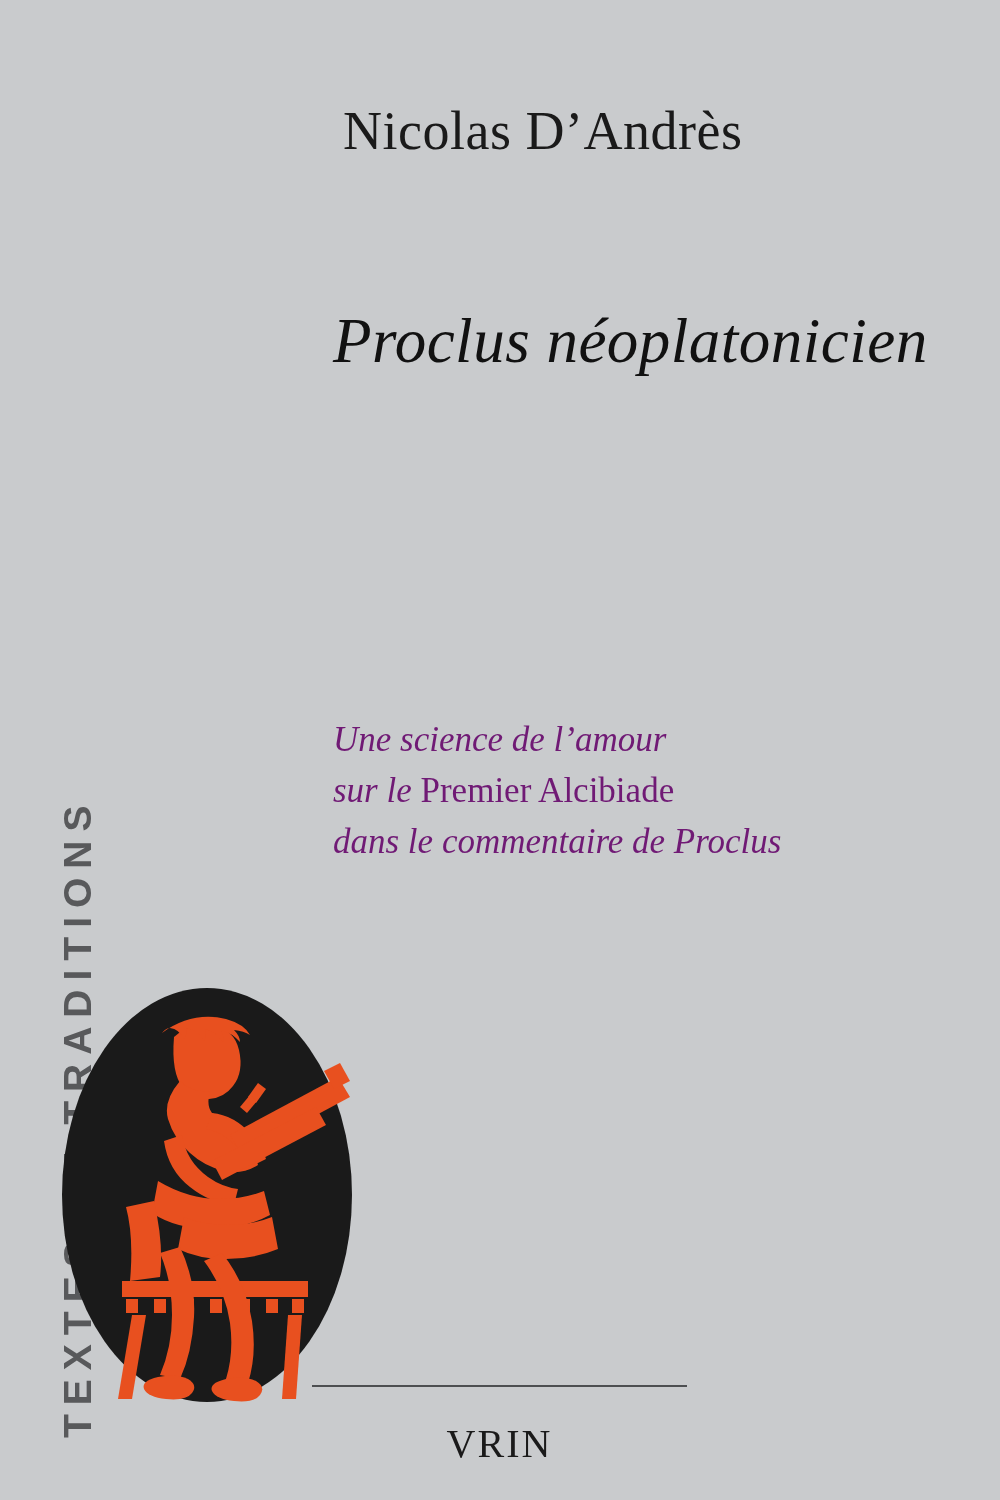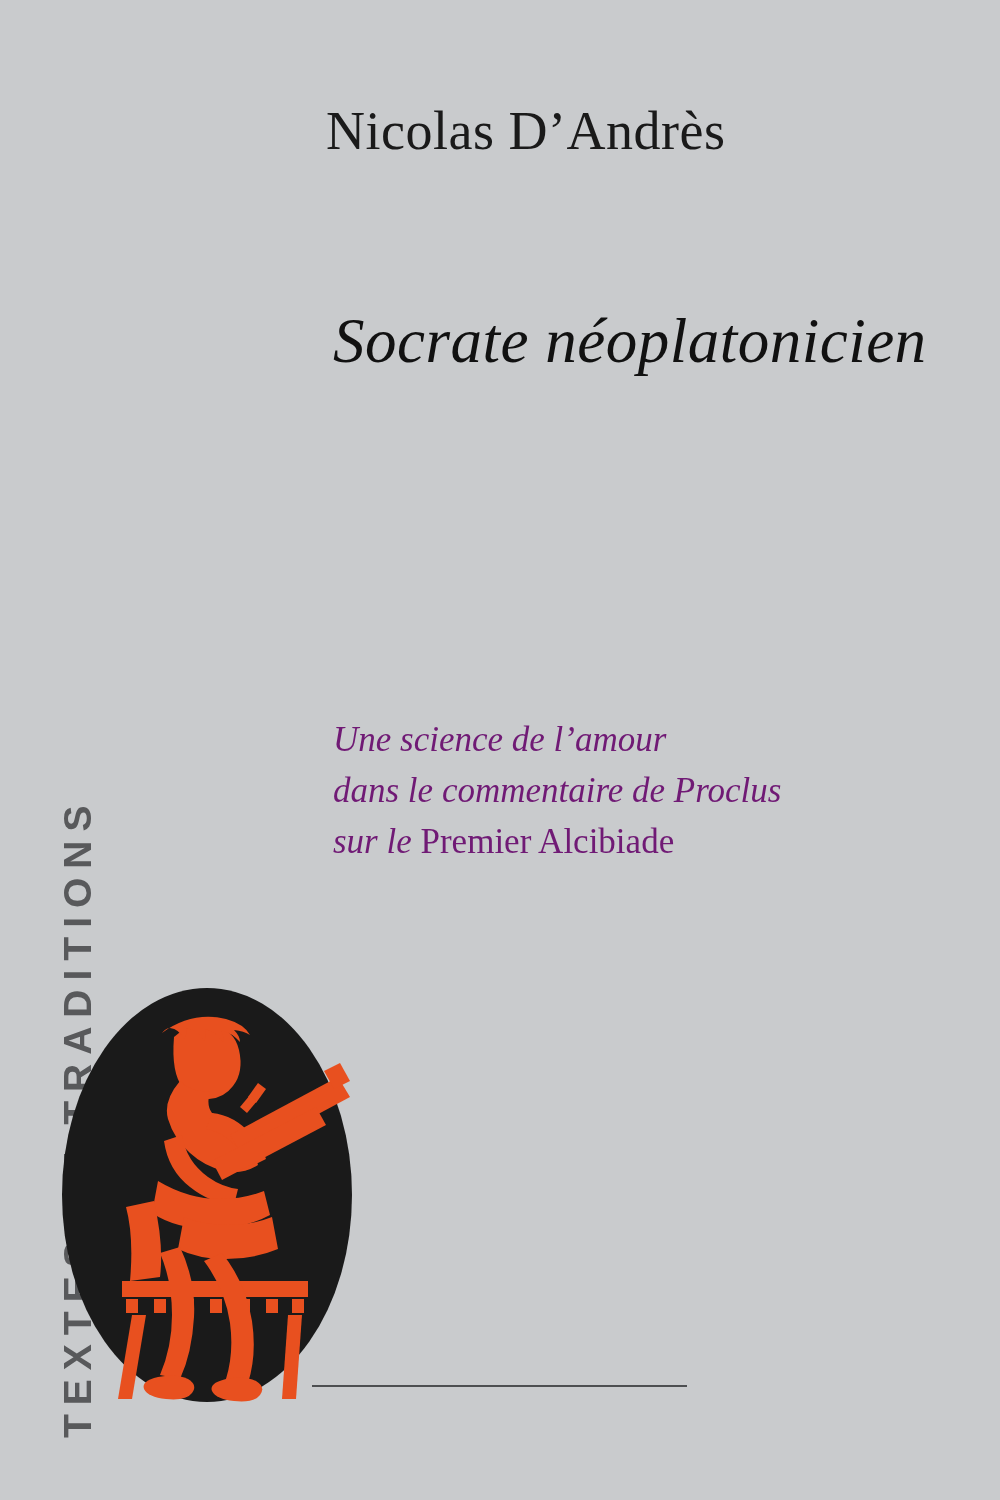--- a/index.html
+++ b/index.html
@@ -48,21 +48,21 @@
     font-size: 39px;
     letter-spacing: 9px;
     font-weight: 700;
     color: #58595b;
     white-space: nowrap;
   }
 
   
   .author {
     position: absolute;
-    left: 326px;
+    left: 343px;
     top: 100px;
     font-family: "Liberation Serif", serif;
     font-size: 54px;
     color: #1a1a1a;
     letter-spacing: 0.5px;
   }
 
   
   .title {
     position: absolute;
@@ -125,26 +125,26 @@
 <body>
 
 <div class="cover">
 
   <div class="series-band">
     <div class="series-text">TEXTES ET TRADITIONS</div>
   </div>
 
   <div class="author">Nicolas D’Andrès</div>
 
-  <div class="title">Socrate néoplatonicien</div>
+  <div class="title">Proclus néoplatonicien</div>
 
   <div class="subtitle">
     <div>Une science de l’amour</div>
+    <div><span>sur le </span><span class="roman">Premier Alcibiade</span></div>
     <div>dans le commentaire de Proclus</div>
-    <div><span>sur le </span><span class="roman">Premier Alcibiade</span></div>
   </div>
 
   <div class="vase">
     <svg viewBox="0 0 290 420" width="290" height="420" xmlns="http://www.w3.org/2000/svg">
       <ellipse cx="145" cy="210" rx="145" ry="207" fill="#1a1a1a"></ellipse>
       <g fill="#e8501f">
 
         <path d="M112 52 q16 -16 38 -12 q22 4 27 25 q5 22 -6 36 q-9 12 -24 13 q-16 1 -26 -11 q-12 -15 -9 -51 z"></path>
 
         <path d="M100 48 q30 -22 64 -14 q18 5 24 16 q-6 -4 -16 -5 q6 6 6 12 q-8 -9 -19 -12 q4 7 2 12 q-7 -10 -18 -13 q2 7 -1 12 q-6 -11 -17 -13 q0 7 -3 11 q-5 -10 -14 -11 q-4 0 -8 5 z"></path>
@@ -173,14 +173,15 @@
         <path d="M118 262 q16 34 14 70 q-2 36 -14 62 l-20 -4 q12 -28 12 -60 q0 -34 -12 -62 z"></path>
         <path d="M160 268 q24 30 30 68 q5 34 -4 62 l-22 -4 q8 -26 4 -56 q-5 -34 -26 -62 z"></path>
 
         <path d="M96 392 q18 -4 30 2 q10 6 4 14 q-6 8 -26 6 q-18 -2 -22 -10 q-3 -8 14 -12 z"></path>
         <path d="M164 394 q18 -4 30 2 q10 6 4 14 q-6 8 -26 6 q-18 -2 -22 -10 q-3 -8 14 -12 z"></path>
       </g>
     </svg>
   </div>
 
   <div class="rule"></div>
+  <div class="publisher">VRIN</div>
 
 </div>
 
 </body></html>

